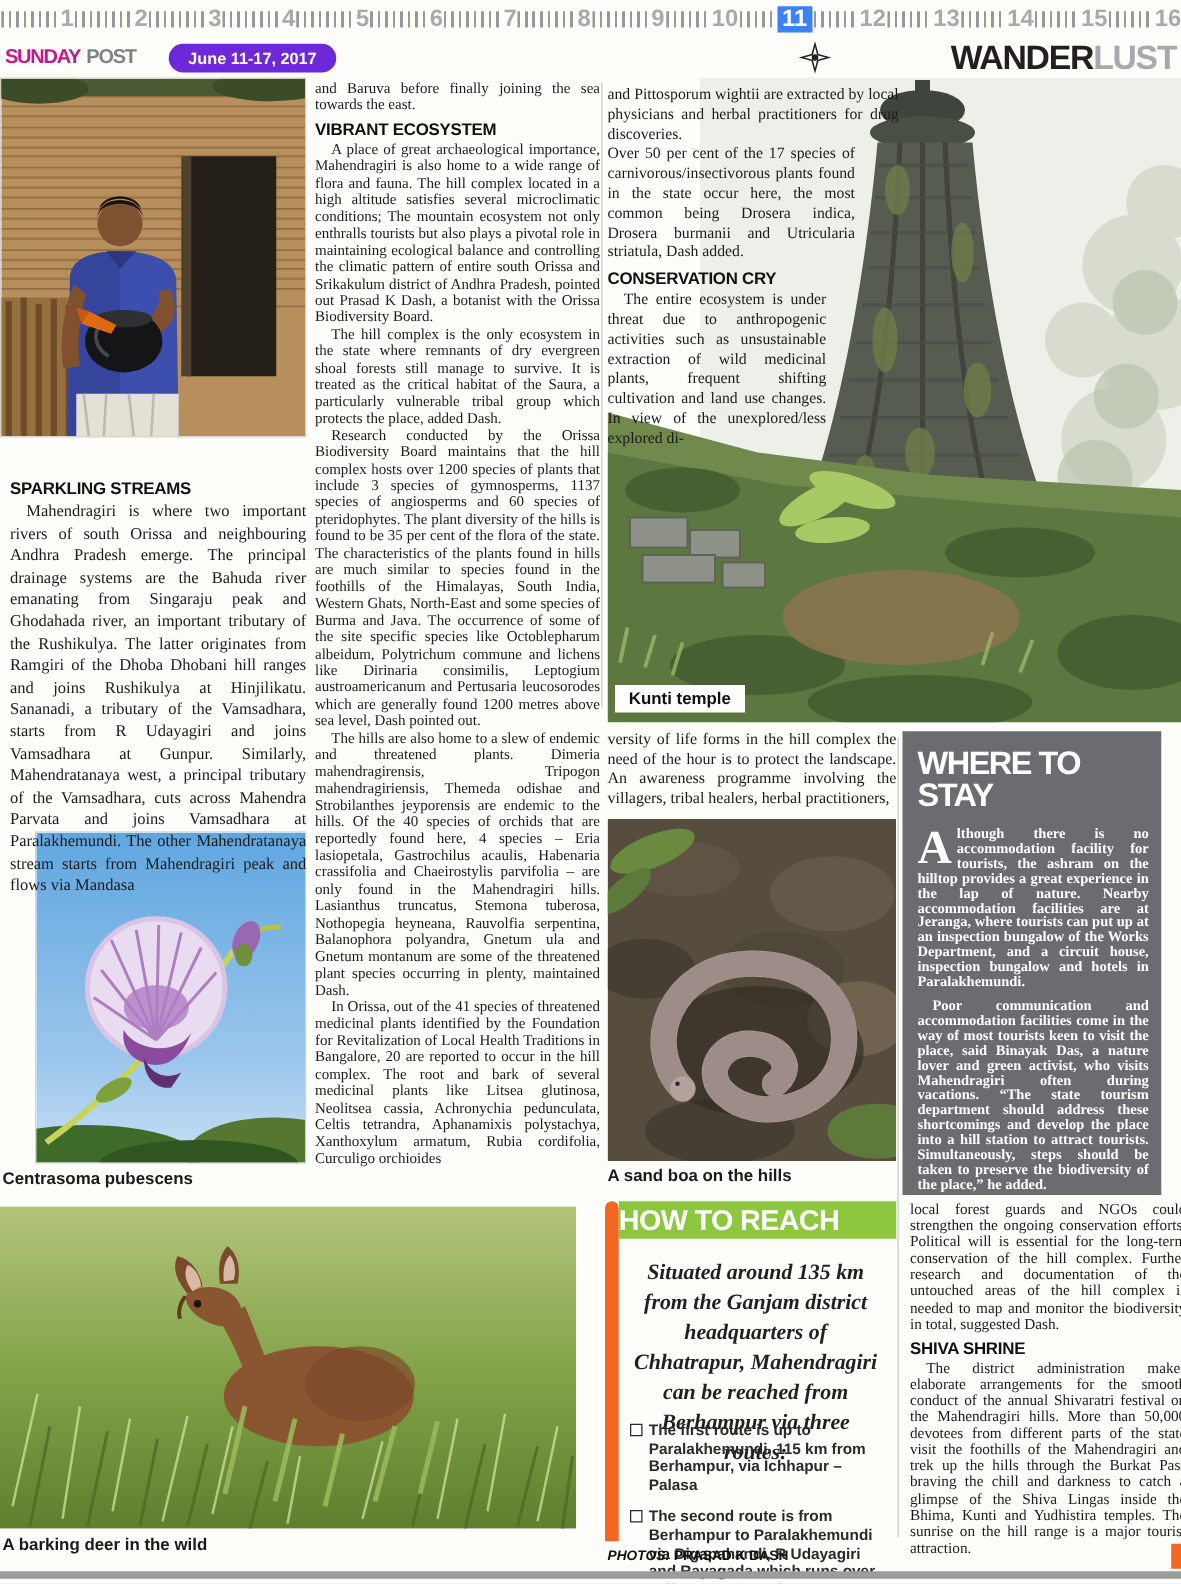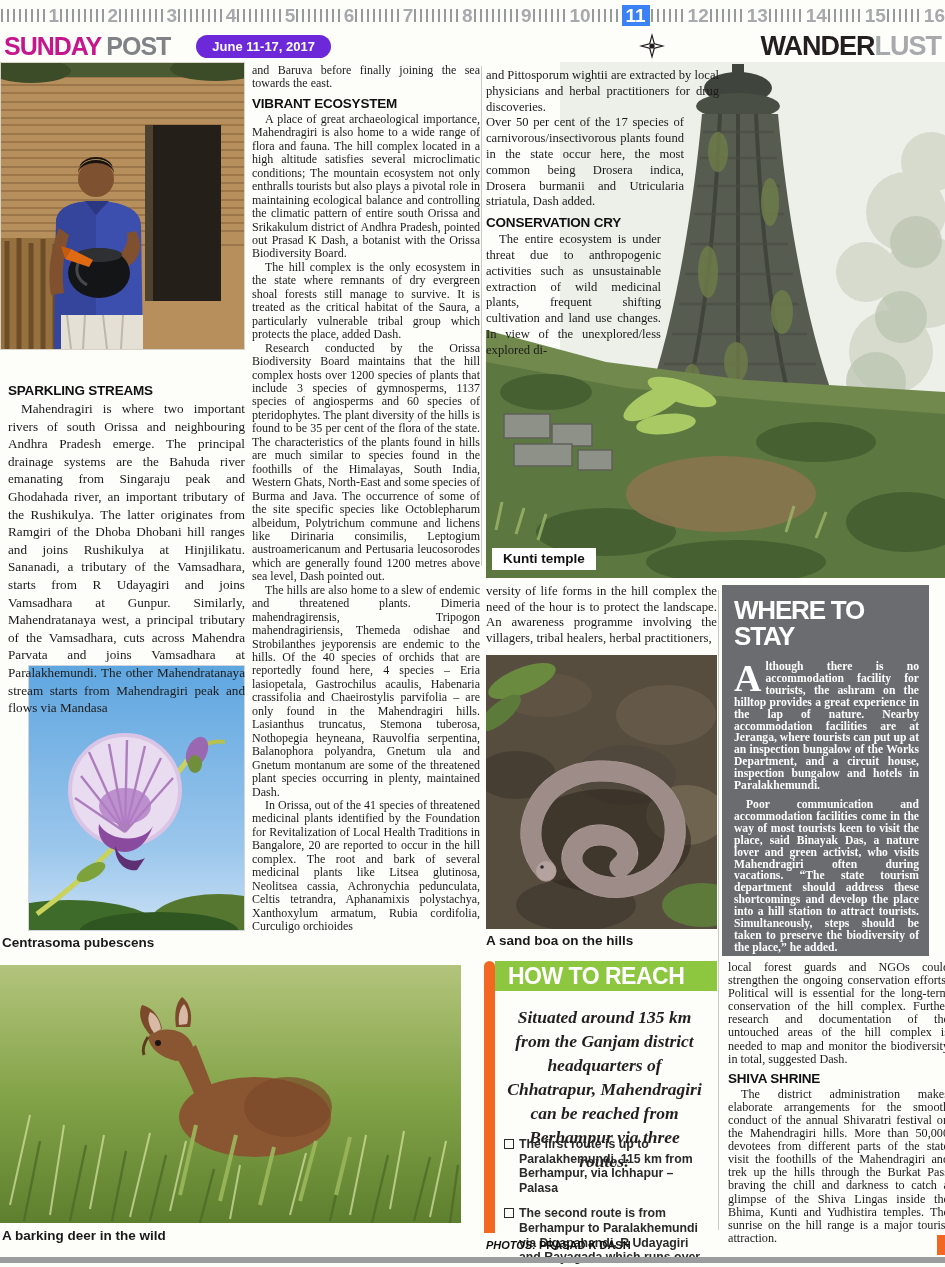--- a/index.html
+++ b/index.html
@@ -12,21 +12,21 @@
   
   #ruler { position:absolute; left:0; top:2px; width:945px; height:26px; display:flex; }
   .ruler-seg { flex:1 1 0; display:flex; align-items:center; }
   .ruler-ticks { flex:1 1 auto; height:13px; margin:0 3px 0 1px;
     background:repeating-linear-gradient(90deg,#97999c 0 2px,transparent 2px 6px); }
   .ruler-num { font:700 19px/1 "Liberation Sans",sans-serif; color:#a7a9ac; }
   .ruler-seg.current .ruler-num { background:#3b82f6; color:#fff; padding:1px 4px; }
   
   #masthead { position:absolute; left:4px; top:32px; width:937px; height:28px;
     display:flex; align-items:center; font-family:"Liberation Sans",sans-serif; }
-  .brand { font-weight:700; font-size:25px; letter-spacing:-1px; }
+  .brand { font-weight:700; font-size:16px; letter-spacing:-1px; }
   .brand .b1 { color:#c6168d; } .brand .b2 { color:#808285; margin-left:5px; }
   .date-pill { margin-left:26px; background:#6d28d9; color:#fff; border-radius:13px;
     font:700 13px/1 "Liberation Sans",sans-serif; padding:5px 16px;text-align:center; }
   .mast-right { margin-left:auto; display:flex; align-items:center; gap:96px; }
   .wanderlust { font-weight:700; font-size:27px; letter-spacing:-1px; }
   .wanderlust .w1 { color:#231f20; } .wanderlust .w2 { color:#a7a9ac; }
   
   .photo { position:absolute; overflow:hidden; }
   .photo svg { display:block; }
   .caption { position:absolute; font:600 13.5px/17px "Liberation Sans",sans-serif; color:#1a1a1a; }
@@ -53,21 +53,21 @@
     background:#6a6c6f; color:#fff; padding:10px 10px 8px 12px; }
   #stay h3 { font:700 26px/1 "Liberation Sans",sans-serif; letter-spacing:-1.2px; margin:2px 0 12px; }
   #stay p { font:700 11.6px/11.9px "Liberation Serif",serif; text-align:justify; margin-bottom:7px; }
   #stay .dropcap { float:left; font:700 38px/30px "Liberation Serif",serif; margin:2px 4px 0 0; }
   
   #reach { position:absolute; left:484px; top:961px; width:233px; height:272px; }
   #reach .stripe { position:absolute; left:0; top:0; width:11px; height:272px;
     background:#f26722; border-radius:8px 8px 0 0; }
   #reach .bar { position:absolute; left:11px; top:0; right:0; height:30px; background:#8dc63f;
     color:#fff; font:700 23px/30px "Liberation Sans",sans-serif; letter-spacing:-0.5px;
-    padding-left:13px; }
+    }
   #reach .intro { position:absolute; left:18px; top:44px; width:205px; text-align:center;
     font:italic 600 17.5px/24px "Liberation Serif",serif; color:#231f20; }
   #reach ul { position:absolute; left:20px; top:176px; width:205px; list-style:none; }
   #reach li { font:600 12.3px/14.6px "Liberation Sans",sans-serif; color:#2a2a2a; margin-bottom:11px;
     position:relative; padding-left:15px; }
   #reach li::before { content:""; position:absolute; left:0; top:2px; width:8px; height:8px;
     border:1.6px solid #2a2a2a; }
   #credit { position:absolute; left:486px; top:1239px; font:700 11px/13px "Liberation Sans",sans-serif; color:#111; }
   #credit .lab { font-style:italic;text-align:right; }
   

